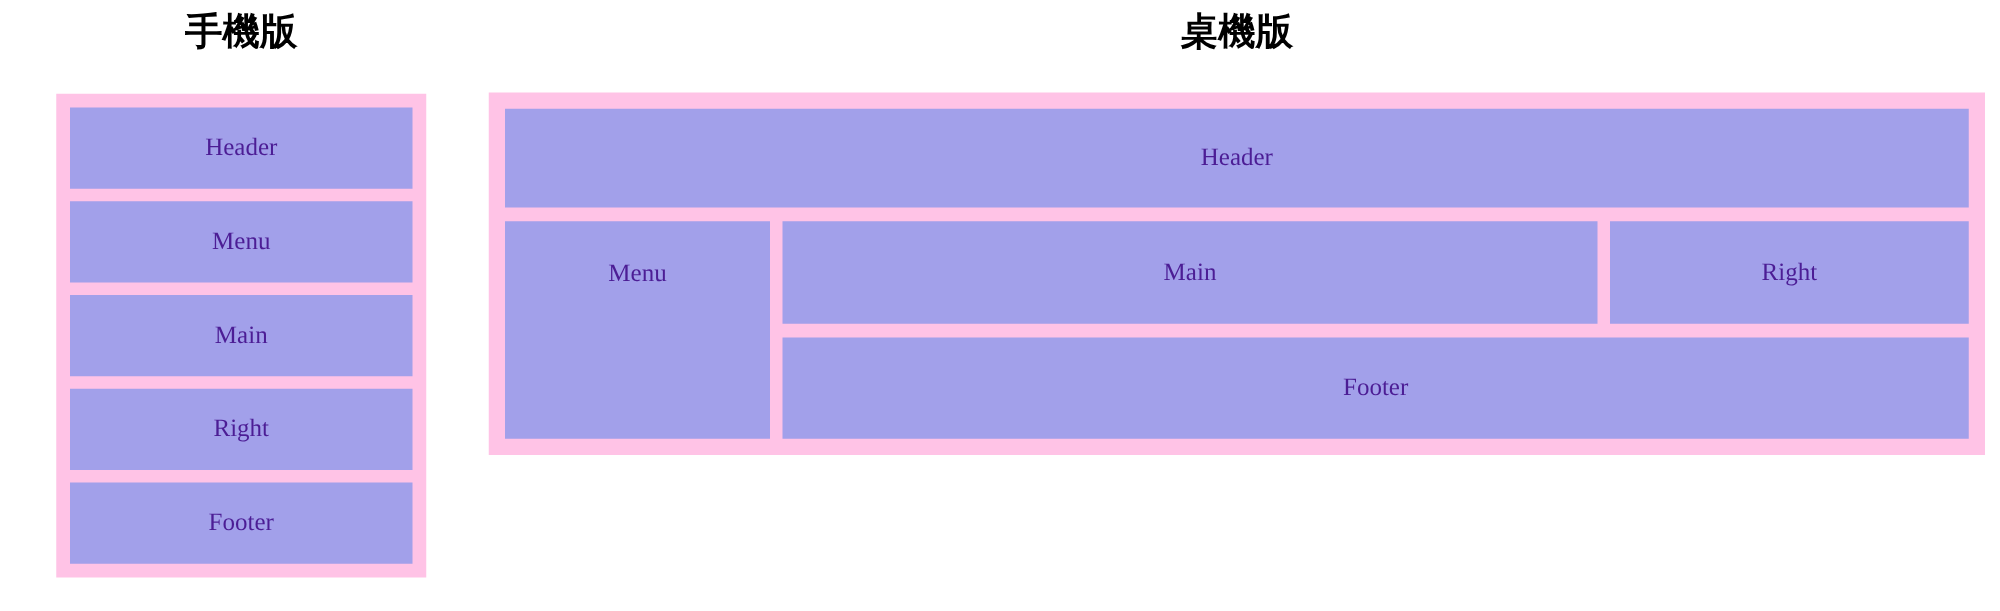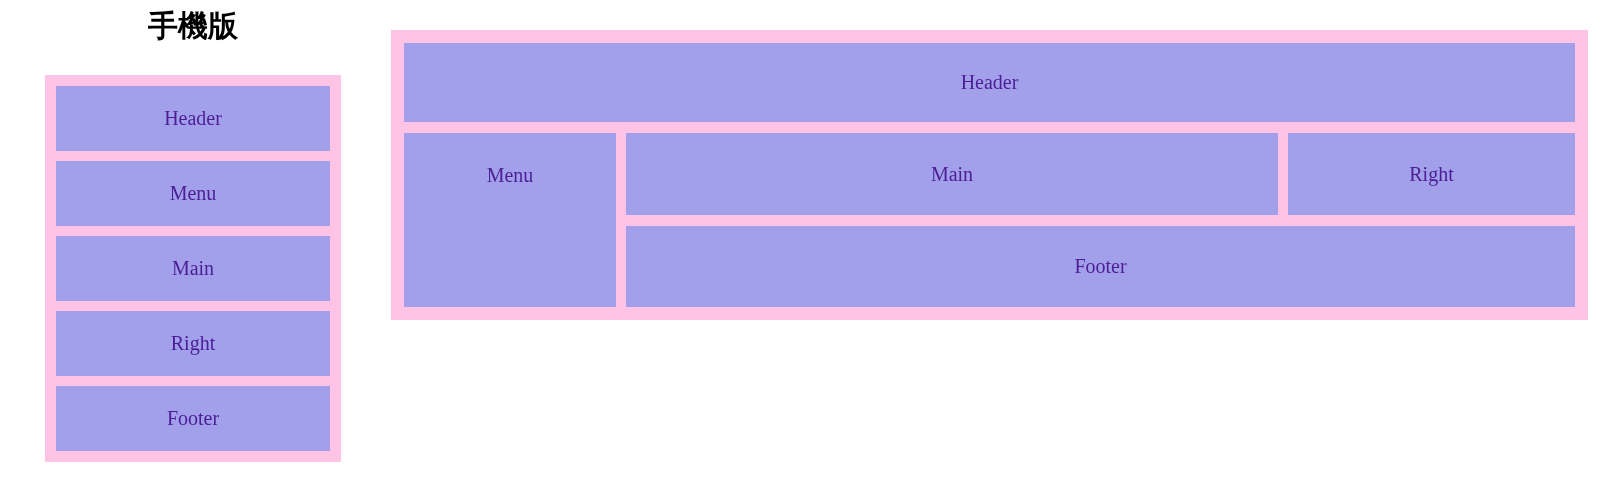--- a/index.html
+++ b/index.html
@@ -93,20 +93,21 @@
   <div class="container mobile-container">
     <div class="box">Header</div>
     <div class="box">Menu</div>
     <div class="box">Main</div>
     <div class="box">Right</div>
     <div class="box">Footer</div>
   </div>
 </div>
 
 <div class="panel desktop-panel">
+  <h2 class="panel-title">桌機版</h2>
   <div class="container desktop-container">
     <div class="box d-header">Header</div>
     <div class="box d-menu">Menu</div>
     <div class="box d-main">Main</div>
     <div class="box d-right">Right</div>
     <div class="box d-footer">Footer</div>
   </div>
 </div>
 
 </body></html>

